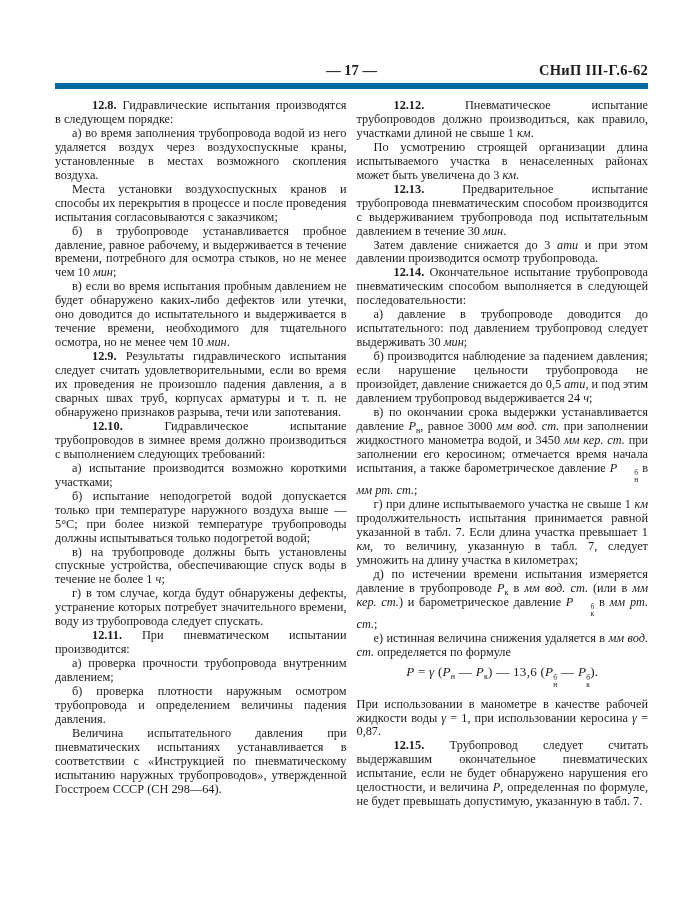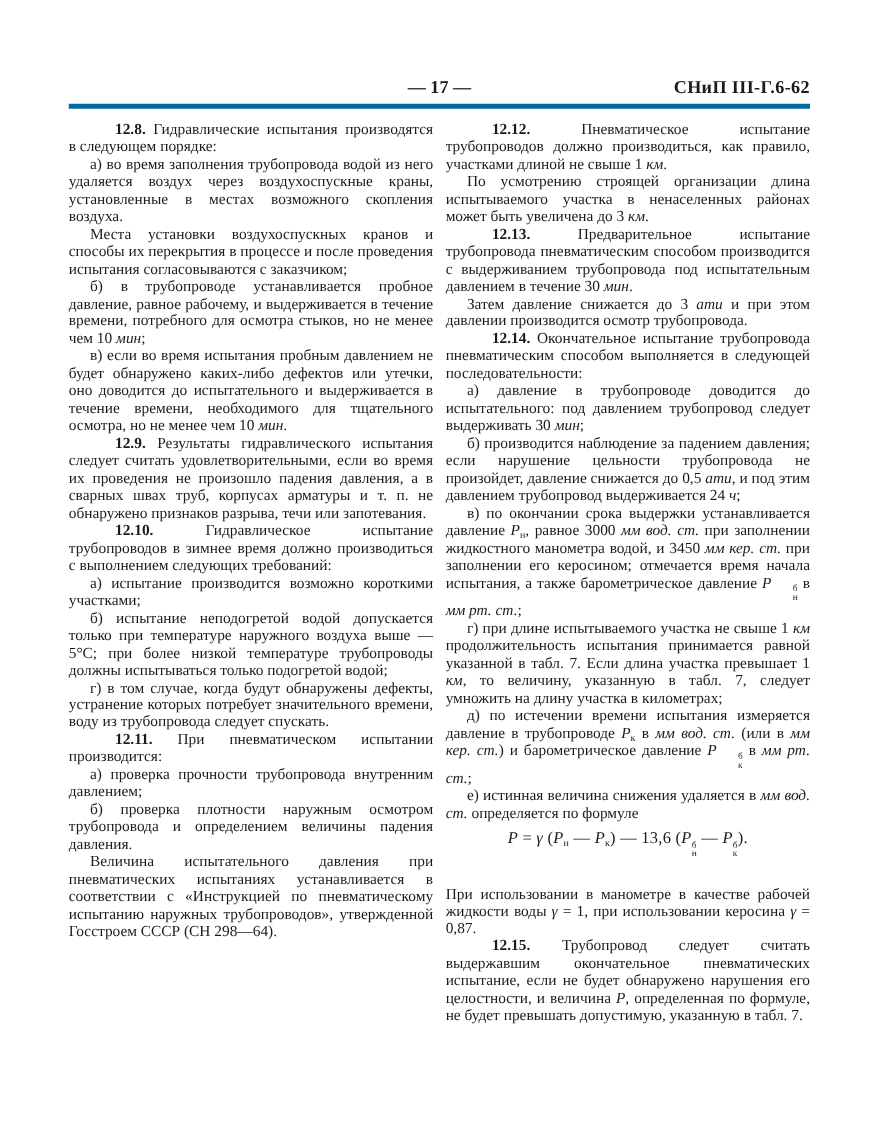--- a/index.html
+++ b/index.html
@@ -15,21 +15,21 @@
   .page {
     box-sizing: border-box;
     width: 700px; height: 910px;
     padding: 62px 52px 20px 55px;
   }
   .header {
     display: flex;
     align-items: baseline;
     font-weight: bold;
     font-size: 14.5px;
-    border-bottom: 4px solid #0369a1;
+    border-bottom: 6px solid #0369a1;
     padding-bottom: 4px;
     margin-bottom: 10px;
   }
   .header .spacer { flex: 1; }
   .header .page-num { flex: 0 0 auto; }
   .header .doc-code { flex: 1; text-align: right; letter-spacing: 0.3px; }
   .columns {
     display: flex;
     gap: 10px;
   }
@@ -41,21 +41,21 @@
   }
   .col p.para {
     margin: 0;
     text-indent: 17px;
   }
   .col p.para.noindent { text-indent: 0; }
   .col p.para.formula {
     text-indent: 0;
     text-align: center;
     font-size: 13.2px;
-    margin: 6px 0 22px 0;
+    margin: 6px 0 9px 0;
     letter-spacing: 0.2px;
   }
   .b { font-weight: bold; margin-left: 20px; }
   .i { font-style: italic; }
   .sub {
     font-size: 8px;
     font-style: normal;
     vertical-align: -2.5px;
     line-height: 0;
   }
@@ -82,20 +82,21 @@
     <div class="col">
         <p class="para"><span class="b">12.8.</span><span> Гидравлические испытания производятся в следующем порядке:</span></p>
         <p class="para"><span>а) во время заполнения трубопровода водой из него удаляется воздух через воздухоспускные краны, установленные в местах возможного скопления воздуха.</span></p>
         <p class="para"><span>Места установки воздухоспускных кранов и способы их перекрытия в процессе и после проведения испытания согласовываются с заказчиком;</span></p>
         <p class="para"><span>б) в трубопроводе устанавливается пробное давление, равное рабочему, и выдерживается в течение времени, потребного для осмотра стыков, но не менее чем 10 </span><span class="i">мин</span><span>;</span></p>
         <p class="para"><span>в) если во время испытания пробным давлением не будет обнаружено каких-либо дефектов или утечки, оно доводится до испытательного и выдерживается в течение времени, необходимого для тщательного осмотра, но не менее чем 10 </span><span class="i">мин</span><span>.</span></p>
         <p class="para"><span class="b">12.9.</span><span> Результаты гидравлического испытания следует считать удовлетворительными, если во время их проведения не произошло падения давления, а в сварных швах труб, корпусах арматуры и т. п. не обнаружено признаков разрыва, течи или запотевания.</span></p>
         <p class="para"><span class="b">12.10.</span><span> Гидравлическое испытание трубопроводов в зимнее время должно производиться с выполнением следующих требований:</span></p>
         <p class="para"><span>а) испытание производится возможно короткими участками;</span></p>
         <p class="para"><span>б) испытание неподогретой водой допускается только при температуре наружного воздуха выше —5°С; при более низкой температуре трубопроводы должны испытываться только подогретой водой;</span></p>
+        <p class="para"><span>в) на трубопроводе должны быть установлены спускные устройства, обеспечивающие спуск воды в течение не более 1 </span><span class="i">ч</span><span>;</span></p>
         <p class="para"><span>г) в том случае, когда будут обнаружены дефекты, устранение которых потребует значительного времени, воду из трубопровода следует спускать.</span></p>
         <p class="para"><span class="b">12.11.</span><span> При пневматическом испытании производится:</span></p>
         <p class="para"><span>а) проверка прочности трубопровода внутренним давлением;</span></p>
         <p class="para"><span>б) проверка плотности наружным осмотром трубопровода и определением величины падения давления.</span></p>
         <p class="para"><span>Величина испытательного давления при пневматических испытаниях устанавливается в соответствии с «Инструкцией по пневматическому испытанию наружных трубопроводов», утвержденной Госстроем СССР (СН 298—64).</span></p>
       </div>
     <div class="col">
         <p class="para"><span class="b">12.12.</span><span> Пневматическое испытание трубопроводов должно производиться, как правило, участками длиной не свыше 1 </span><span class="i">км</span><span>.</span></p>
         <p class="para"><span>По усмотрению строящей организации длина испытываемого участка в ненаселенных районах может быть увеличена до 3 </span><span class="i">км</span><span>.</span></p>
         <p class="para"><span class="b">12.13.</span><span> Предварительное испытание трубопровода пневматическим способом производится с выдерживанием трубопровода под испытательным давлением в течение 30 </span><span class="i">мин</span><span>.</span></p>

